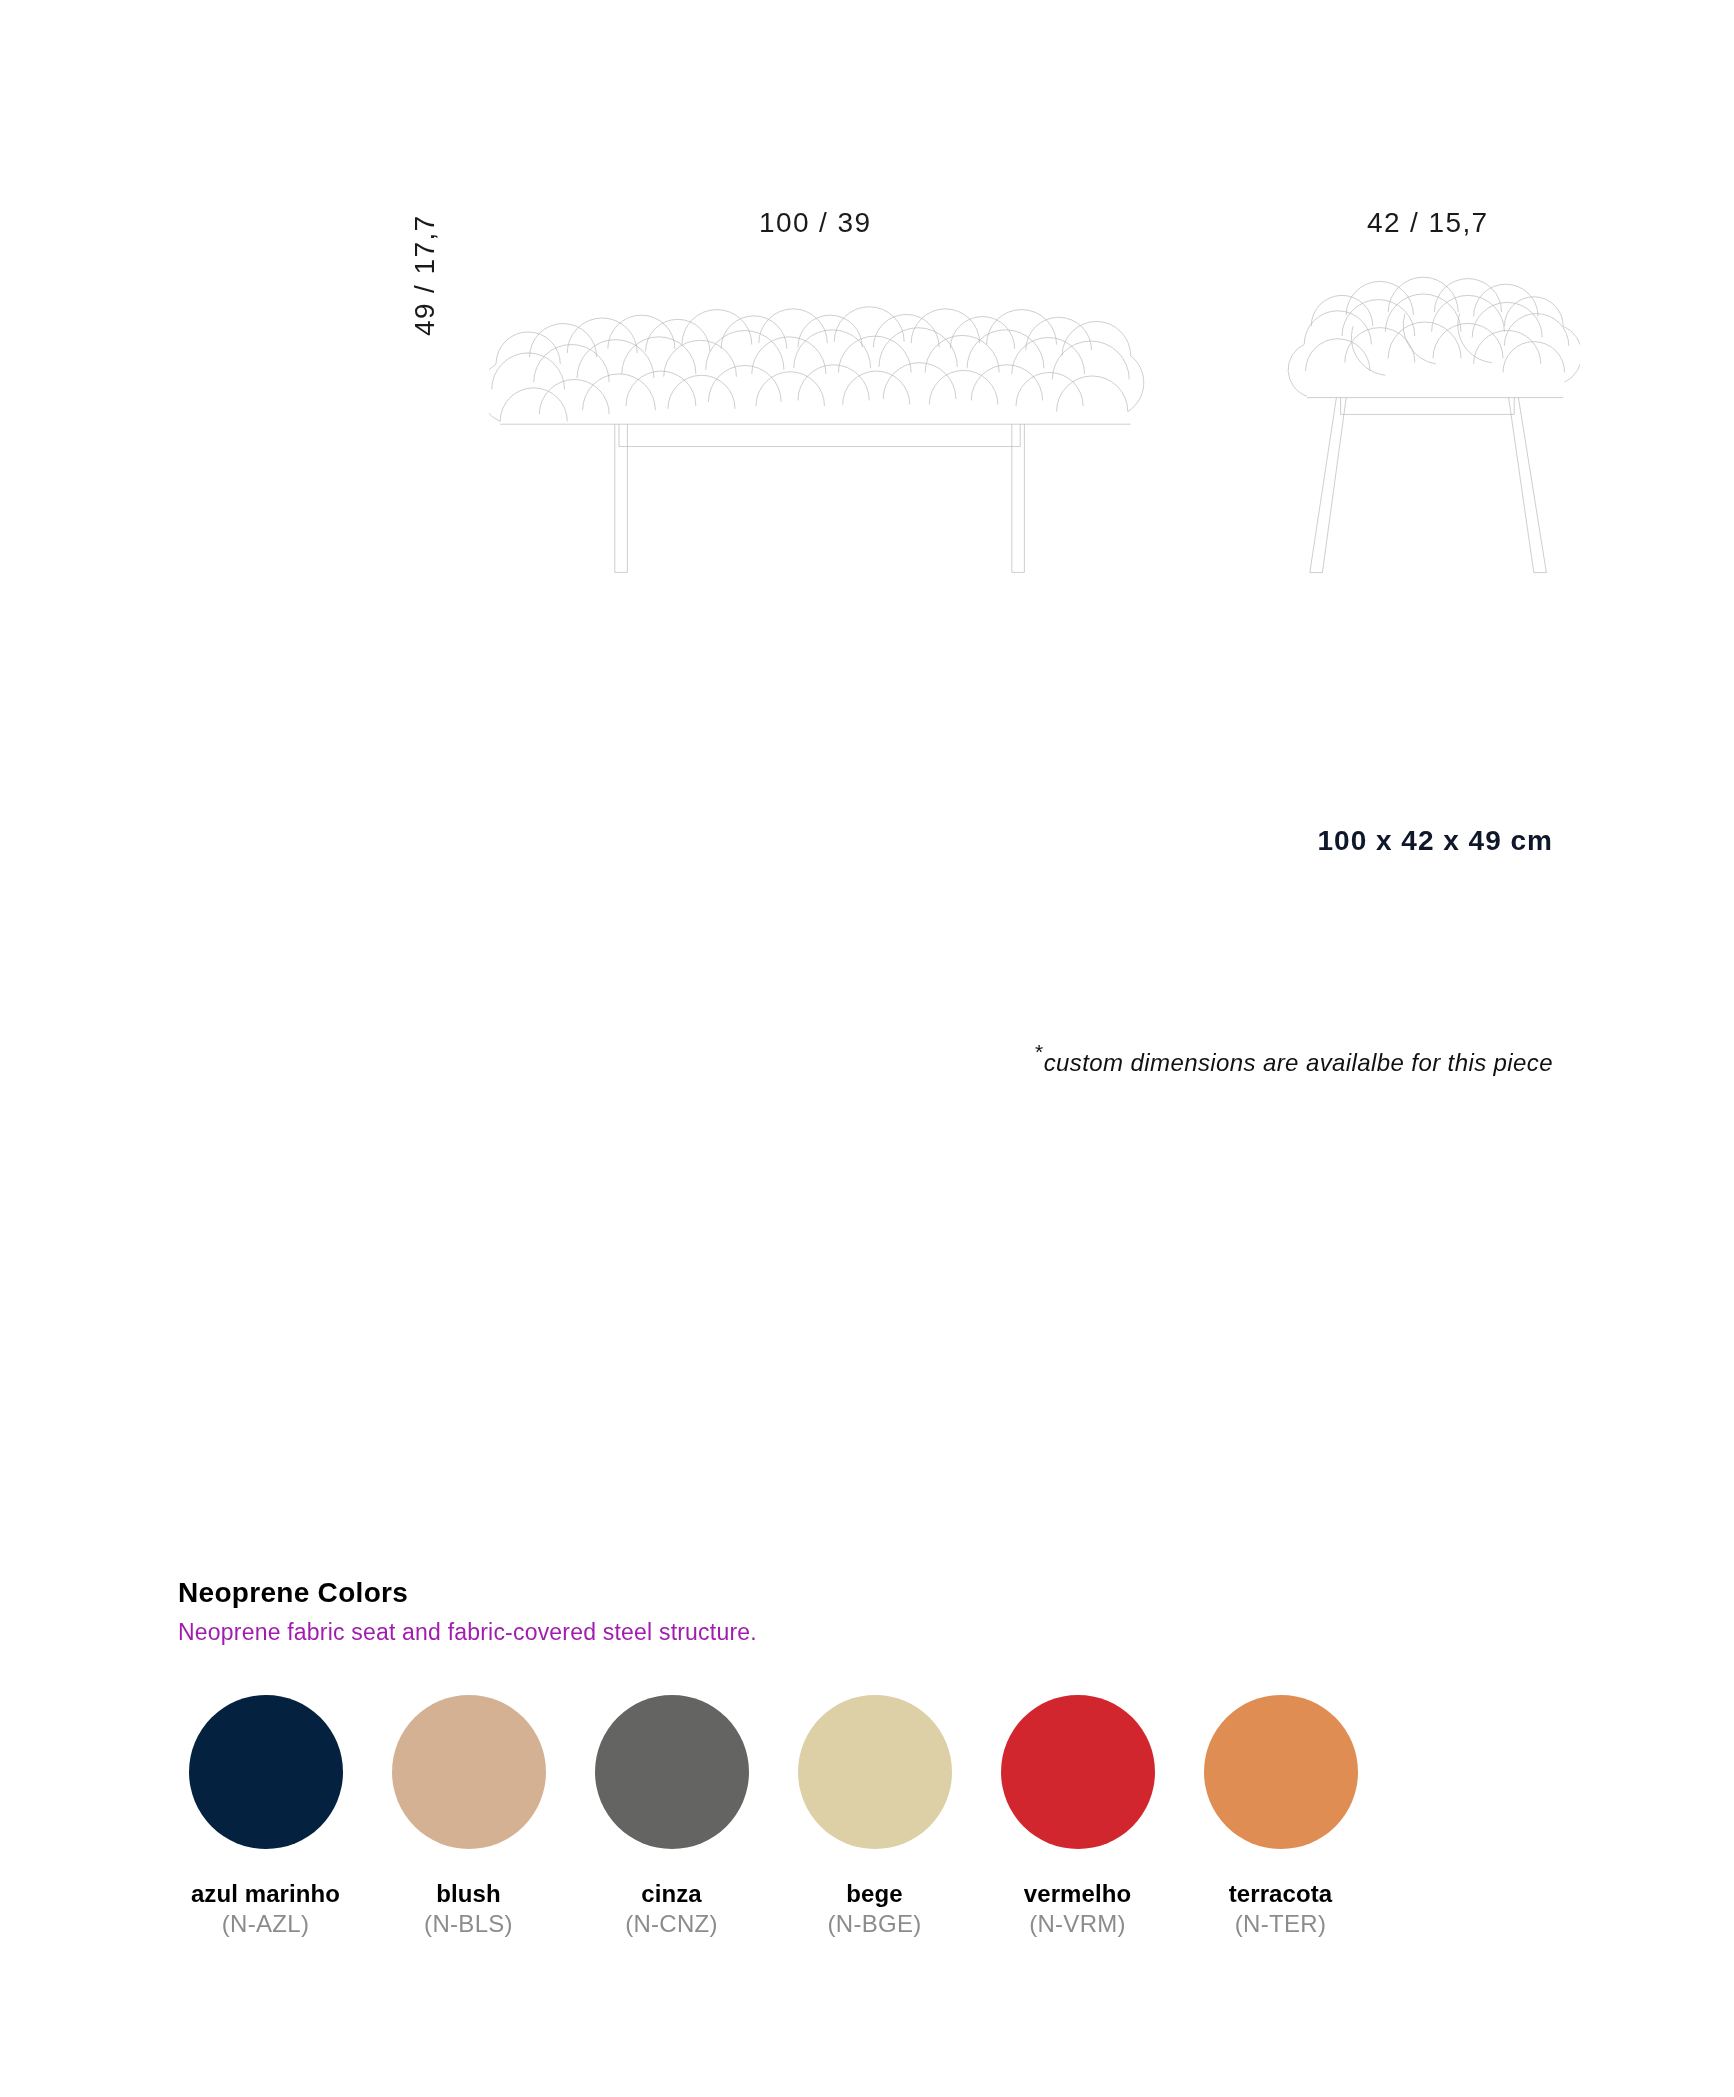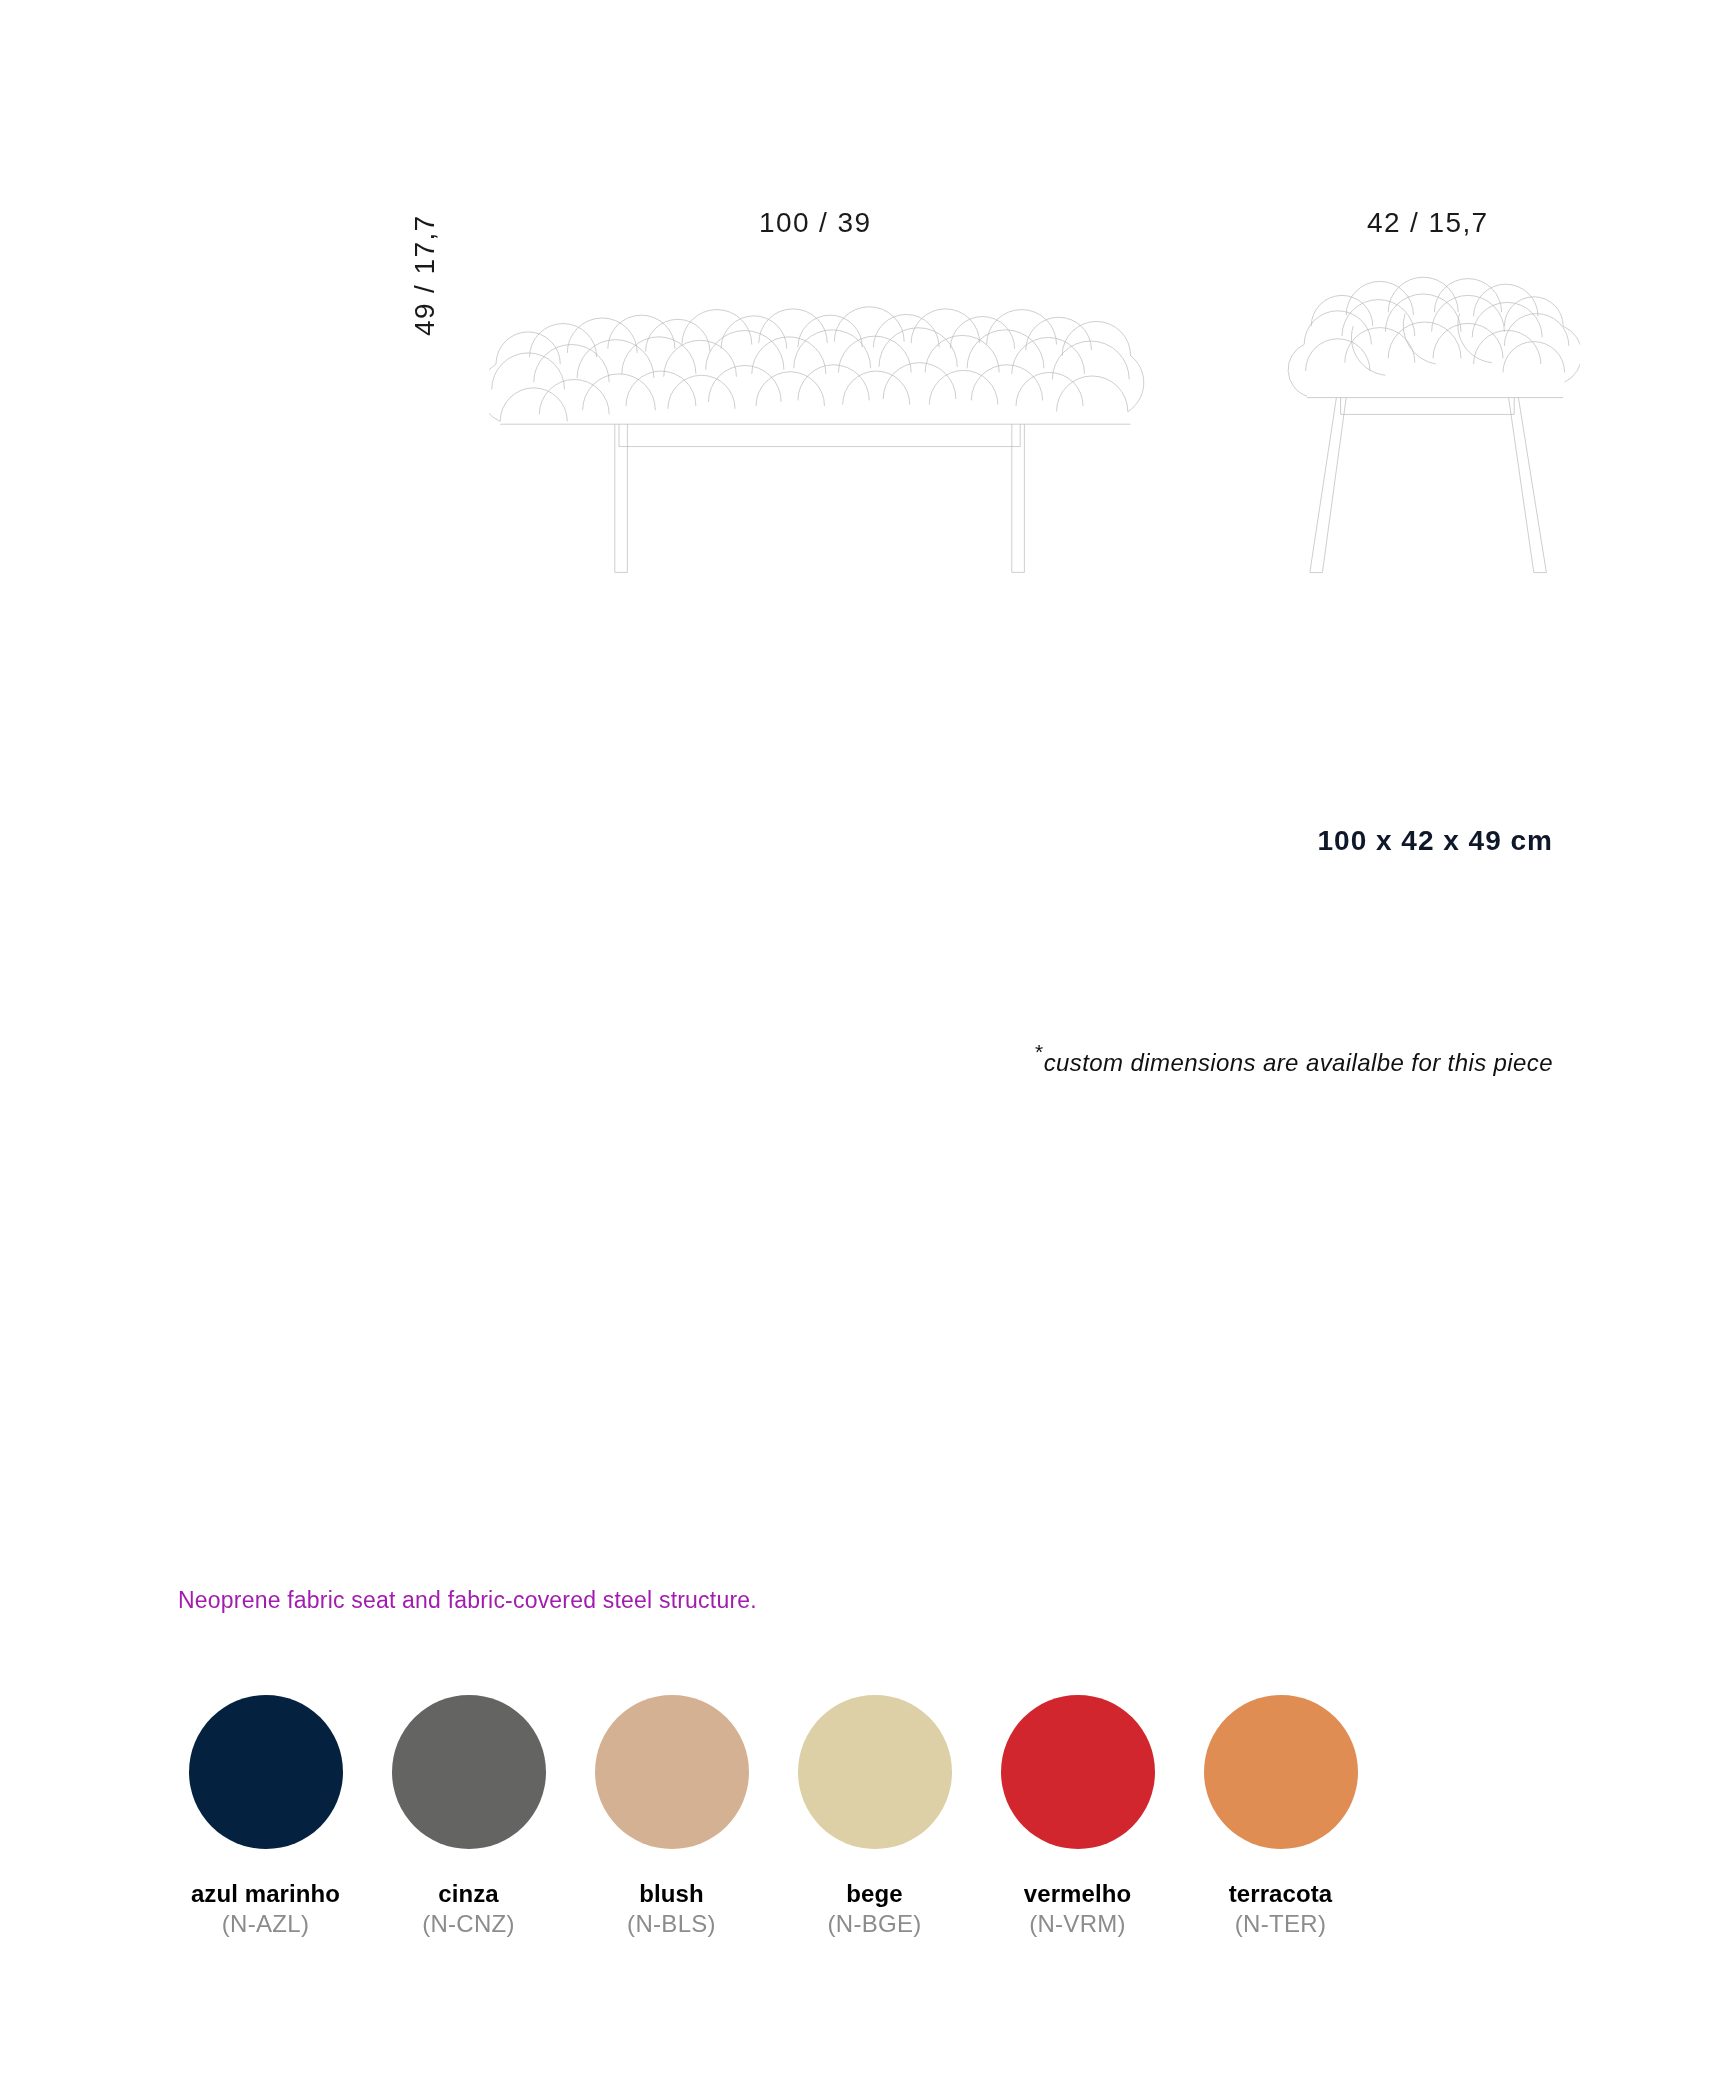--- a/index.html
+++ b/index.html
@@ -297,40 +297,41 @@
 
 <div id="product-info">
   <div class="product-dim" id="dims-cm">100 x 42 x 49 cm</div>
 </div>
 
 <div id="custom-note">
   <span class="asterisk">*</span><span>custom dimensions are availalbe for this piece</span>
 </div>
 
 <div id="colors-section">
+  <h2 id="colors-heading">Neoprene Colors</h2>
   <p id="colors-subtitle">Neoprene fabric seat and fabric-covered steel structure.</p>
 </div>
 
 <div id="swatch-row">
     <div class="swatch-cell">
       <div class="swatch-dot" style="background: rgb(4, 34, 63);"></div>
       <div class="swatch-name">azul marinho</div>
       <div class="swatch-code">(N-AZL)</div>
     </div>
     <div class="swatch-cell">
+      <div class="swatch-dot" style="background: rgb(213, 177, 147);"></div>
+      <div class="swatch-name">blush</div>
+      <div class="swatch-code">(N-BLS)</div>
+    </div>
+    <div class="swatch-cell">
       <div class="swatch-dot" style="background: rgb(100, 100, 99);"></div>
       <div class="swatch-name">cinza</div>
       <div class="swatch-code">(N-CNZ)</div>
     </div>
     <div class="swatch-cell">
-      <div class="swatch-dot" style="background: rgb(213, 177, 147);"></div>
-      <div class="swatch-name">blush</div>
-      <div class="swatch-code">(N-BLS)</div>
-    </div>
-    <div class="swatch-cell">
       <div class="swatch-dot" style="background: rgb(221, 207, 166);"></div>
       <div class="swatch-name">bege</div>
       <div class="swatch-code">(N-BGE)</div>
     </div>
     <div class="swatch-cell">
       <div class="swatch-dot" style="background: rgb(210, 38, 46);"></div>
       <div class="swatch-name">vermelho</div>
       <div class="swatch-code">(N-VRM)</div>
     </div>
     <div class="swatch-cell">

